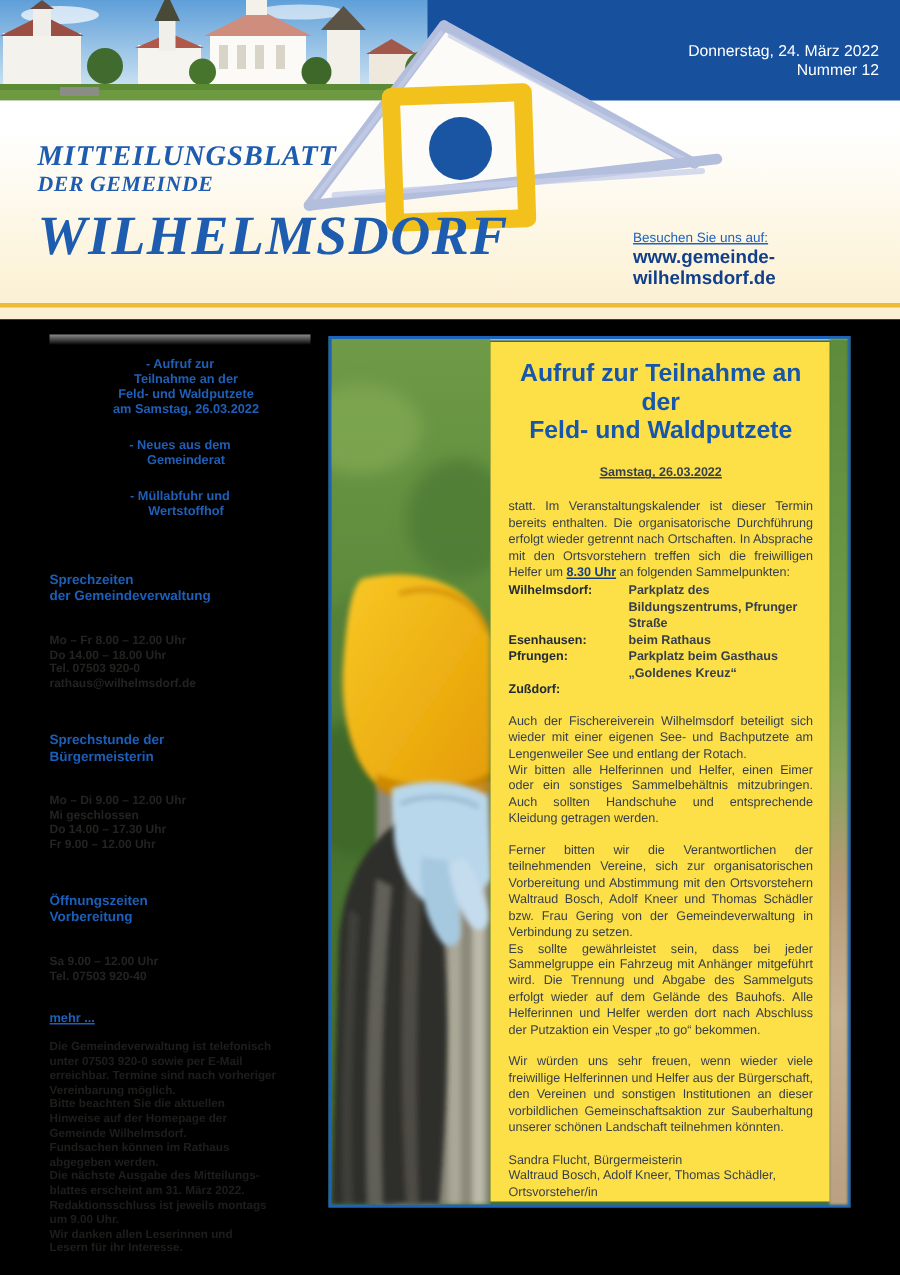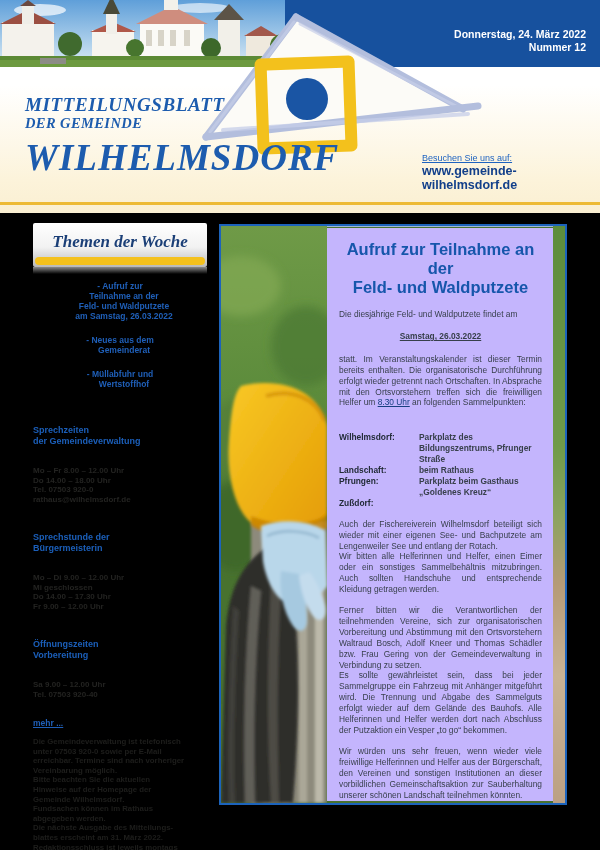--- a/index.html
+++ b/index.html
@@ -5,21 +5,21 @@
   html,body{margin:0;padding:0;background:#000;}
   .page{position:relative;width:600px;height:850px;overflow:hidden;background:#000;
         font-family:"Liberation Sans",sans-serif;}
 
   
   .header{position:absolute;left:0;top:0;width:600px;height:213px;
           background:linear-gradient(#ffffff 0%,#ffffff 40%,#fcf3da 85%,#faefd2 100%);}
   .photo-strip{position:absolute;left:0;top:0;width:305px;height:67px;}
   .date-box{position:absolute;left:285px;top:0;width:315px;height:67px;background:#17519e;
             box-sizing:border-box;padding:28px 14px 0 0;text-align:right;color:#fff;
-            font-size:10.5px;line-height:13px;font-weight:700;}
+            font-size:10.5px;line-height:13px;font-weight:400;}
   .logo-svg{position:absolute;left:168px;top:2px;width:320px;height:175px;}
   .masthead{position:absolute;left:25px;top:94px;color:#1d5cae;
             font-family:"Liberation Serif",serif;font-style:italic;z-index:4;}
   .mh1{font-size:19px;font-weight:700;letter-spacing:.6px;line-height:21px;}
   .mh2{font-size:14.5px;font-weight:700;letter-spacing:.4px;line-height:17px;}
   .mh3{font-size:37px;font-weight:700;letter-spacing:1px;line-height:40px;margin-top:6px;}
   .visit{position:absolute;left:422px;top:153px;z-index:4;}
   .visit-label{font-size:9px;color:#1e63c0;text-decoration:underline;display:block;}
   .visit-url{font-size:12.5px;font-weight:700;color:#123f8a;display:block;margin-top:1px;}
   .yellow-rule{position:absolute;left:0;top:202px;width:600px;height:3px;background:#edba35;}
@@ -48,30 +48,30 @@
   .bottom-block{margin-top:7px;color:#1e1e1c;font-size:7.8px;line-height:9.6px;
                 white-space:pre-line;font-weight:700;}
 
   
   .article{position:absolute;left:219px;top:11px;width:348px;height:581px;box-sizing:border-box;
            border:2px solid #1c63bb;background:#48722f;
            box-shadow:inset 0 1px 0 #9fb6d6;}
   .art-photo{position:absolute;left:0;top:0;width:106px;height:577px;}
   .art-strip{position:absolute;left:332px;top:0;width:12px;height:577px;filter:blur(.6px);
              background:linear-gradient(#5d8c3c 0%,#6f9a49 38%,#8aa35e 50%,#b59a77 62%,#c8b294 78%,#bba083 100%);}
-  .panel{position:absolute;left:106px;top:2px;width:226px;height:573px;background:#c4b5fd;
+  .panel{position:absolute;left:106px;top:2px;width:226px;height:573px;background:#fde047;
          box-sizing:border-box;padding:12px 11px 0 12px;overflow:hidden;}
   .art-title{color:#1656ab;font-weight:700;font-size:16.5px;line-height:19px;text-align:center;
              white-space:pre-line;margin:0 0 12px 0;}
   .panel p{margin:0;color:#373f4b;font-size:8.4px;line-height:10.9px;text-align:justify;}
   .p-intro{text-align:left !important;}
   .p-date{text-align:center !important;font-weight:700;color:#173f80;margin:11px 0 12px 0 !important;
           text-decoration:underline;}
-  .hl{font-weight:400;color:#173f80;text-decoration:underline;}
-  .meet{margin:24px 0 10px 0;}
+  .hl{font-weight:700;color:#173f80;text-decoration:underline;}
+  .meet{margin:2px 0 10px 0;}
   .meet-row{display:flex;font-size:8.4px;line-height:10.9px;}
   .meet-place{width:80px;flex:0 0 80px;font-weight:700;color:#222b38;}
   .meet-loc{flex:1;color:#373f4b;font-weight:bold;}
   .gap{margin-top:10px !important;}
   .signature{margin-top:11px !important;text-align:left !important;white-space:pre-line;}
 </style>
 </head>
 <body>
 
 <div class="page">
@@ -159,24 +159,20 @@
       <span class="visit-label">Besuchen Sie uns auf:</span>
       <span class="visit-url">www.gemeinde-wilhelmsdorf.de</span>
     </div>
 
     <div class="yellow-rule"></div>
   </div>
 
   <div class="body-black">
 
     <div class="sidebar">
-      <div class="sb-head">
-        <span class="sb-head-title">Themen der Woche</span>
-        <div class="sb-yellow"></div>
-      </div>
       <div class="sb-fade"></div>
 
       <div class="topics illegible">
         <div class="topic">- Aufruf zur
 Teilnahme an der
 Feld- und Waldputzete
 am Samstag, 26.03.2022</div>
         <div class="topic">- Neues aus dem
 Gemeinderat</div>
         <div class="topic">- Müllabfuhr und
@@ -283,33 +279,32 @@
           <path d="M46,310 C60,303 84,304 98,312" fill="none" stroke="#8fb3cc" stroke-width="3" opacity=".8"></path>
         </g>
       </svg>
 
       <div class="art-strip"></div>
 
       <div class="panel">
         <h1 class="art-title">Aufruf zur Teilnahme an der
 Feld- und Waldputzete</h1>
 
-        <p class="p-intro">Die diesjährige Feld- und Waldputzete findet am</p>
 
         <p class="p-date">Samstag, 26.03.2022</p>
 
         <p><span>statt. Im Veranstaltungskalender ist dieser Termin bereits enthalten. Die organisatorische Durchführung erfolgt wieder getrennt nach Ortschaften. In Absprache mit den Ortsvorstehern treffen sich die freiwilligen Helfer um </span><span class="hl">8.30 Uhr</span><span> an folgenden Sammelpunkten:</span></p>
 
         <div class="meet">
           <div class="meet-row">
             <span class="meet-place">Wilhelmsdorf:</span>
             <span class="meet-loc">Parkplatz des Bildungszentrums, Pfrunger Straße</span>
           </div>
           <div class="meet-row">
-            <span class="meet-place">Landschaft:</span>
+            <span class="meet-place">Esenhausen:</span>
             <span class="meet-loc">beim Rathaus</span>
           </div>
           <div class="meet-row">
             <span class="meet-place">Pfrungen:</span>
             <span class="meet-loc">Parkplatz beim Gasthaus „Goldenes Kreuz“</span>
           </div>
           <div class="meet-row">
             <span class="meet-place">Zußdorf:</span>
           </div>
         </div>

